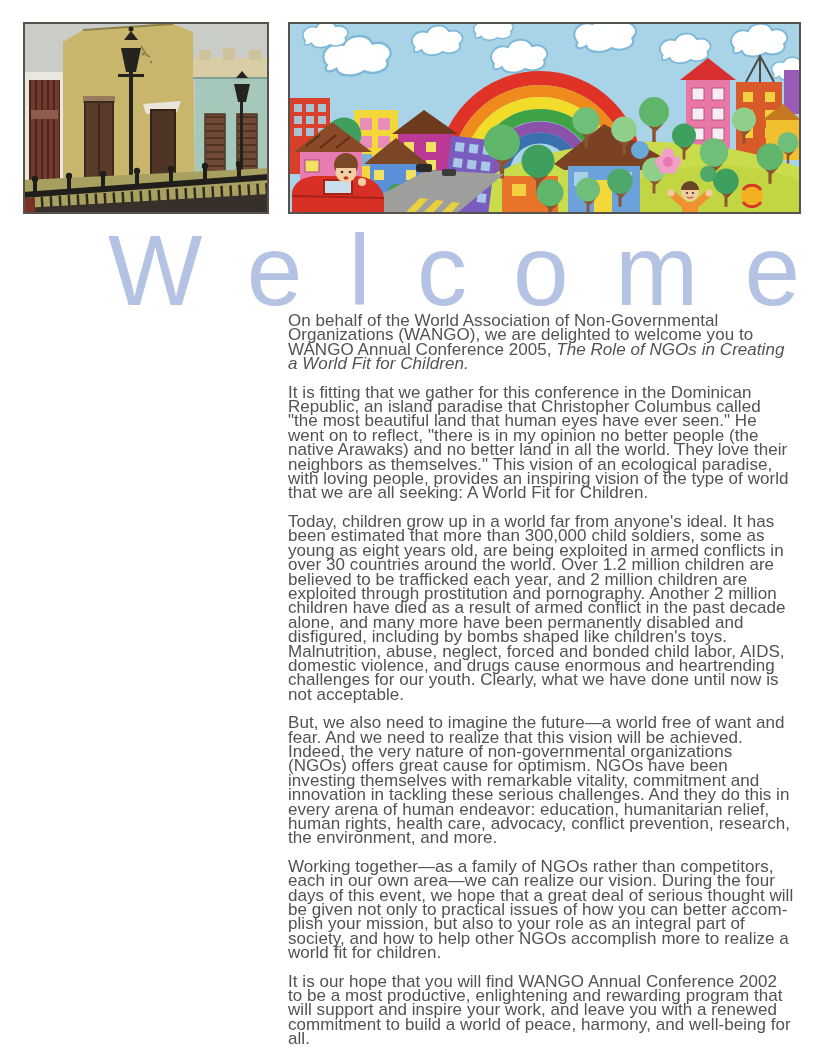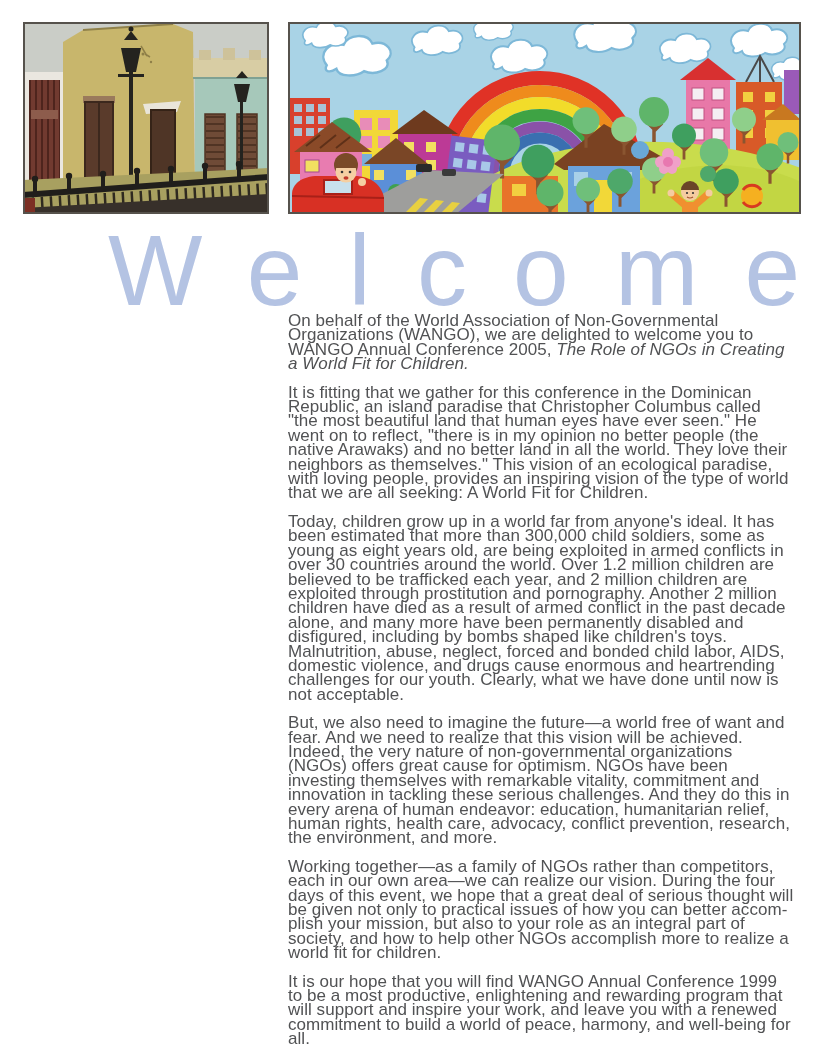--- a/index.html
+++ b/index.html
@@ -304,21 +304,21 @@
     <text x="2" y="97" textLength="692" lengthAdjust="spacing" class="welcome-text">Welcome</text>
   </svg>
 </div>
 
 <div class="letter">
   <p><span>On behalf of the World Association of Non-Governmental Organizations (WANGO), we are delighted to welcome you to WANGO Annual Conference 2005, </span><span class="em">The Role of NGOs in Creating a World Fit for Children.</span></p>
   <p>It is fitting that we gather for this conference in the Dominican Republic, an island paradise that Christopher Columbus called "the most beautiful land that human eyes have ever seen." He went on to reflect, "there is in my opinion no better people (the native Arawaks) and no better land in all the world. They love their neighbors as themselves." This vision of an ecological paradise, with loving people, provides an inspiring vision of the type of world that we are all seeking: A World Fit for Children.</p>
   <p>Today, children grow up in a world far from anyone's ideal. It has been estimated that more than 300,000 child soldiers, some as young as eight years old, are being exploited in armed conflicts in over 30 countries around the world. Over 1.2 million children are believed to be trafficked each year, and 2 million children are exploited through prostitu­tion and pornography. Another 2 million children have died as a result of armed conflict in the past decade alone, and many more have been permanently disabled and disfigured, including by bombs shaped like children's toys. Malnutrition, abuse, neglect, forced and bonded child labor, AIDS, domestic violence, and drugs cause enormous and heartrending challenges for our youth. Clearly, what we have done until now is not acceptable.</p>
   <p>But, we also need to imagine the future—a world free of want and fear. And we need to realize that this vision will be achieved. Indeed, the very nature of non-governmental organizations (NGOs) offers great cause for optimism. NGOs have been investing them­selves with remarkable vitality, commitment and innovation in tackling these serious challenges. And they do this in every arena of human endeavor: education, humanitarian relief, human rights, health care, advocacy, conflict prevention, research, the environment, and more.</p>
   <p>Working together—as a family of NGOs rather than competitors, each in our own area—we can realize our vision. During the four days of this event, we hope that a great deal of serious thought will be given not only to practical issues of how you can better accom­plish your mission, but also to your role as an integral part of society, and how to help other NGOs accomplish more to realize a world fit for children.</p>
-  <p>It is our hope that you will find WANGO Annual Conference 1999 to be a most productive, enlightening and rewarding program that will support and inspire your work, and leave you with a renewed commitment to build a world of peace, harmony, and well-being for all.</p>
+  <p>It is our hope that you will find WANGO Annual Conference 2002 to be a most productive, enlightening and rewarding program that will support and inspire your work, and leave you with a renewed commitment to build a world of peace, harmony, and well-being for all.</p>
   <p class="closing">Sincerely,</p>
 
   <div class="sigs">
 
     <div class="sig-col-left">
       <div class="sig-art">
         <svg width="208" height="50" viewBox="0 0 208 50">
           <g fill="none" stroke="#231d18" stroke-width="2.6" stroke-linecap="round" stroke-linejoin="round">
             <path d="M6,34 C14,18 34,8 38,13 C42,18 26,28 20,31 C16,33 24,35 34,32"></path>
             <path d="M44,33 C47,24 52,21 52,27 C52,33 57,31 61,25 C64,21 68,20 67,26 C66,31 71,31 76,27"></path>

